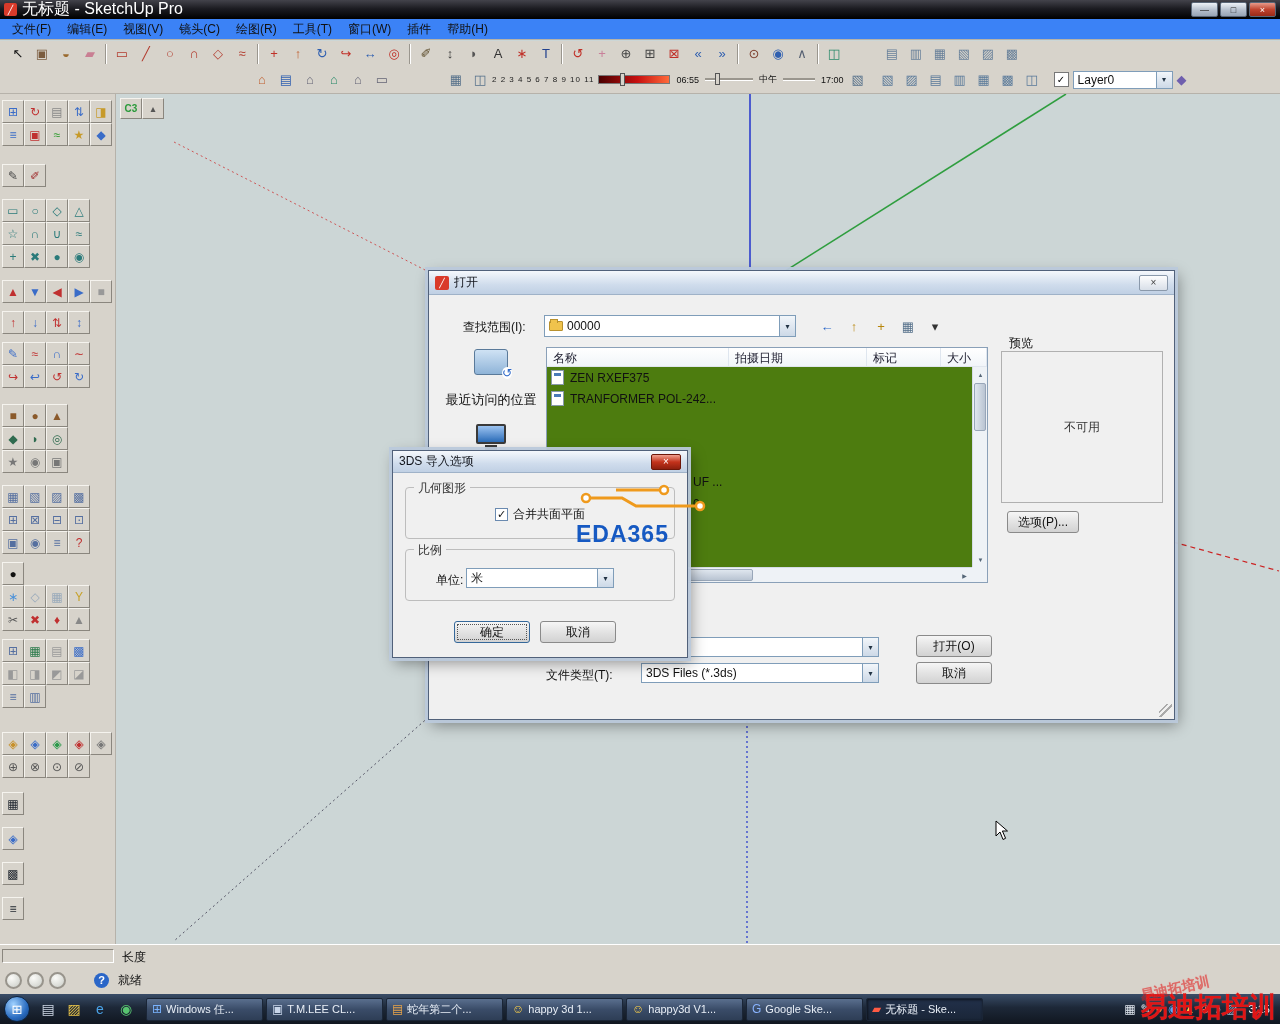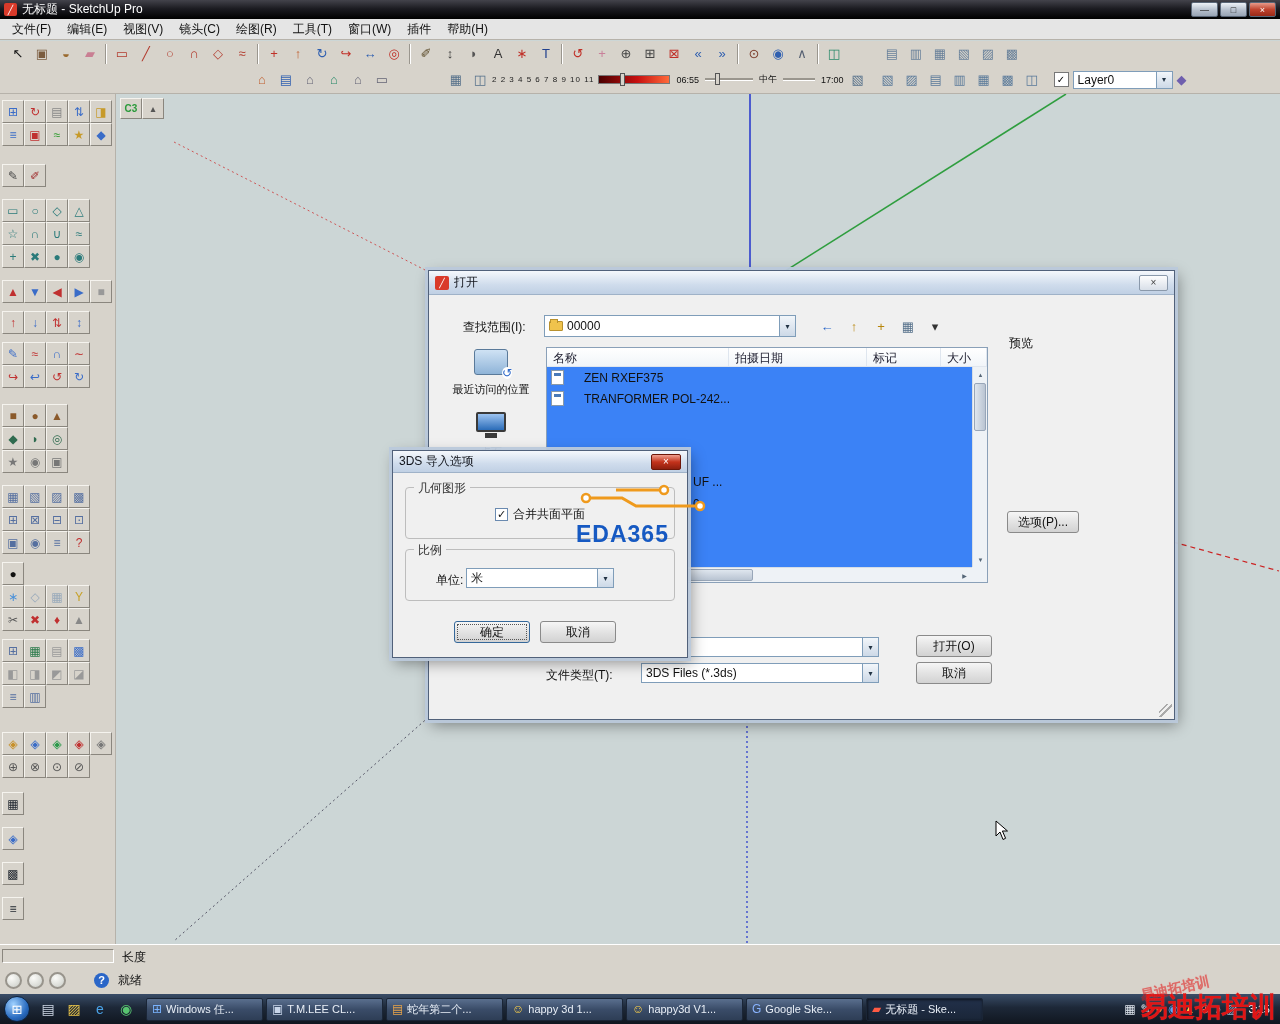--- a/index.html
+++ b/index.html
@@ -6,28 +6,28 @@
   html,body { width:1280px; height:1024px; overflow:hidden; }
   body { font-family:"Liberation Sans","DejaVu Sans",sans-serif; font-size:12px; background:#ccd6d6; position:relative; }
   #screen { position:absolute; inset:0; }
 
   
   #titlebar { position:absolute; left:0; top:0; right:0; height:19px;
     background:linear-gradient(#43434b,#1c1c22 45%,#000); color:#fff;
     display:flex; align-items:center; padding:0 4px; gap:5px; }
   .app-ic { width:13px; height:13px; background:#d93a2a; border-radius:2px; color:#fff;
     font-size:9px; display:flex; align-items:center; justify-content:center; }
-  #title-text { font-size:12px; }
+  #title-text { font-size:16px; }
   #wincontrols { margin-left:auto; display:flex; }
   .wc { width:27px; height:15px; margin-left:2px; border:1px solid #5a6778; border-radius:2px;
     background:linear-gradient(#eef2f7,#b9c2cf 50%,#98a4b4); color:#222; font-size:9px;
     display:flex; align-items:center; justify-content:center; }
   .wc.close { background:linear-gradient(#e89a8a,#c0432e 50%,#9a2a18); color:#fff; }
 
-  #menubar { position:absolute; left:0; top:19px; right:0; height:21px; background:#e5e5e5;
+  #menubar { position:absolute; left:0; top:19px; right:0; height:21px; background:#3b82f6;
     border-bottom:1px solid #b6b2aa; display:flex; align-items:center; padding-left:4px; }
   .mi { padding:2px 8px; color:#111; }
 
   #toolbar1 { position:absolute; left:0; top:41px; right:0; height:25px; background:#d7d3cb;
     display:flex; align-items:center; padding-left:6px; }
   #toolbar2 { position:absolute; left:0; top:66px; right:0; height:28px; background:#d7d3cb;
     border-bottom:1px solid #b6b2aa; display:flex; align-items:center; }
   .tgroup { display:flex; }
   .tgroup.right { margin-left:34px; }
   .tbtn { width:24px; height:22px; display:flex; align-items:center; justify-content:center; font-size:13px; }
@@ -92,40 +92,40 @@
   .navic { width:20px; height:20px; display:flex; align-items:center; justify-content:center; font-size:13px; }
   #open-nav { position:absolute; left:388px; top:21px; display:flex; gap:7px; align-items:center; }
   #look-in-combo { position:absolute; left:115px; top:20px; width:252px; height:22px; }
   .folder-ic { width:14px; height:10px; margin-left:4px; background:#f0c34c; border:1px solid #b8912e;
     border-radius:1px; position:relative; flex:0 0 auto; }
   .folder-ic::before { content:""; position:absolute; left:0; top:-3px; width:6px; height:3px;
     background:#f0c34c; border:1px solid #b8912e; border-bottom:none; }
 
   #places { position:absolute; left:14px; top:54px; width:96px; }
   .place { display:flex; flex-direction:column; align-items:center; margin-bottom:16px; }
-  .pl-label { font-size:11px; text-align:left; line-height:1.15; margin-top:8px; color:#111; }
+  .pl-label { font-size:13px; text-align:left; line-height:1.15; margin-top:18px; color:#111; }
   .ic-recent { width:34px; height:26px; background:linear-gradient(#cfe2f4,#8fb4d8);
     border:1px solid #5a7a9a; border-radius:3px; position:relative; }
   .ic-recent::after { content:"↺"; position:absolute; right:-5px; bottom:-5px; color:#2a66c8;
     font-size:12px; background:#fff; border-radius:50%; line-height:1; }
   .ic-desktop { width:30px; height:20px; background:linear-gradient(#9cc3f0,#2b6cb8);
     border:2px solid #3a3a3a; border-radius:2px; position:relative; margin-bottom:6px; }
   .ic-desktop::after { content:""; position:absolute; left:50%; bottom:-8px; transform:translateX(-50%);
     width:12px; height:5px; background:#3a3a3a; }
 
-  #file-list { position:absolute; left:117px; top:52px; width:442px; height:236px; background:#3b82f6;
+  #file-list { position:absolute; left:117px; top:52px; width:442px; height:236px; background:#4d7c0f;
     border:1px solid #8aa0b8; }
   #list-headers { display:flex; height:19px; border-bottom:1px solid #e0e6ee;
     background:linear-gradient(#ffffff,#f1f5f9); }
   .lh-cell { font-size:12px; color:#223; padding:2px 6px; border-right:1px solid #dfe6ef;
     overflow:hidden; white-space:nowrap; }
   .lh-cell:nth-child(1){ width:182px; } .lh-cell:nth-child(2){ width:138px; }
   .lh-cell:nth-child(3){ width:74px; } .lh-cell:nth-child(4){ flex:1; }
   #rows-area { position:absolute; left:0; top:19px; right:15px; bottom:15px; overflow:hidden; }
-  .frow { display:flex; align-items:center; height:21px; padding-left:4px; gap:20px; font-size:12px; color:#111; }
+  .frow { display:flex; align-items:center; height:21px; padding-left:4px; gap:6px; font-size:12px; color:#111; }
   .fic { width:13px; height:15px; background:#fff; border:1px solid #8899aa; position:relative; flex:0 0 auto; }
   .fic::after { content:""; position:absolute; left:2px; top:2px; width:7px; height:3px; background:#4a7ab8; }
   .frag { position:absolute; font-size:12px; color:#111; white-space:nowrap; }
   #list-vscroll { position:absolute; right:0; top:19px; bottom:15px; width:15px; background:#eef2f6;
     border-left:1px solid #d5dde6; }
   #list-hscroll { position:absolute; left:0; bottom:0; right:15px; height:15px; background:#eef2f6;
     border-top:1px solid #d5dde6; }
   #list-corner { position:absolute; right:0; bottom:0; width:15px; height:15px; background:#eef2f6; }
   .sarr { position:absolute; width:15px; height:15px; font-size:6px; display:flex; align-items:center;
     justify-content:center; color:#567; }
@@ -596,20 +596,23 @@
       <span class="lbl" style="left:117px;top:372px">文件类型(T):</span>
       <span class="combo" style="position:absolute;left:212px;top:368px;width:238px">
         <span class="val">3DS Files (*.3ds)</span>
         <span class="drop">▾</span>
       </span>
 
       <div class="btn" style="left:487px;top:340px;width:76px;height:22px">打开(O)</div>
       <div class="btn" style="left:487px;top:367px;width:76px;height:22px">取消</div>
 
       <span class="lbl" style="left:580px;top:40px">预览</span>
+      <div id="preview-box" style="left:572px;top:56px;width:162px;height:152px">
+        <span>不可用</span>
+      </div>
       <div class="btn" style="left:578px;top:216px;width:72px;height:22px">选项(P)...</div>
 
       <div class="grip"></div>
     </div>
   </div>
 
   <div id="import-dialog" class="dlg">
     <div class="dlg-title">
       <span>3DS 导入选项</span>
       <span class="dlg-close red">×</span>

